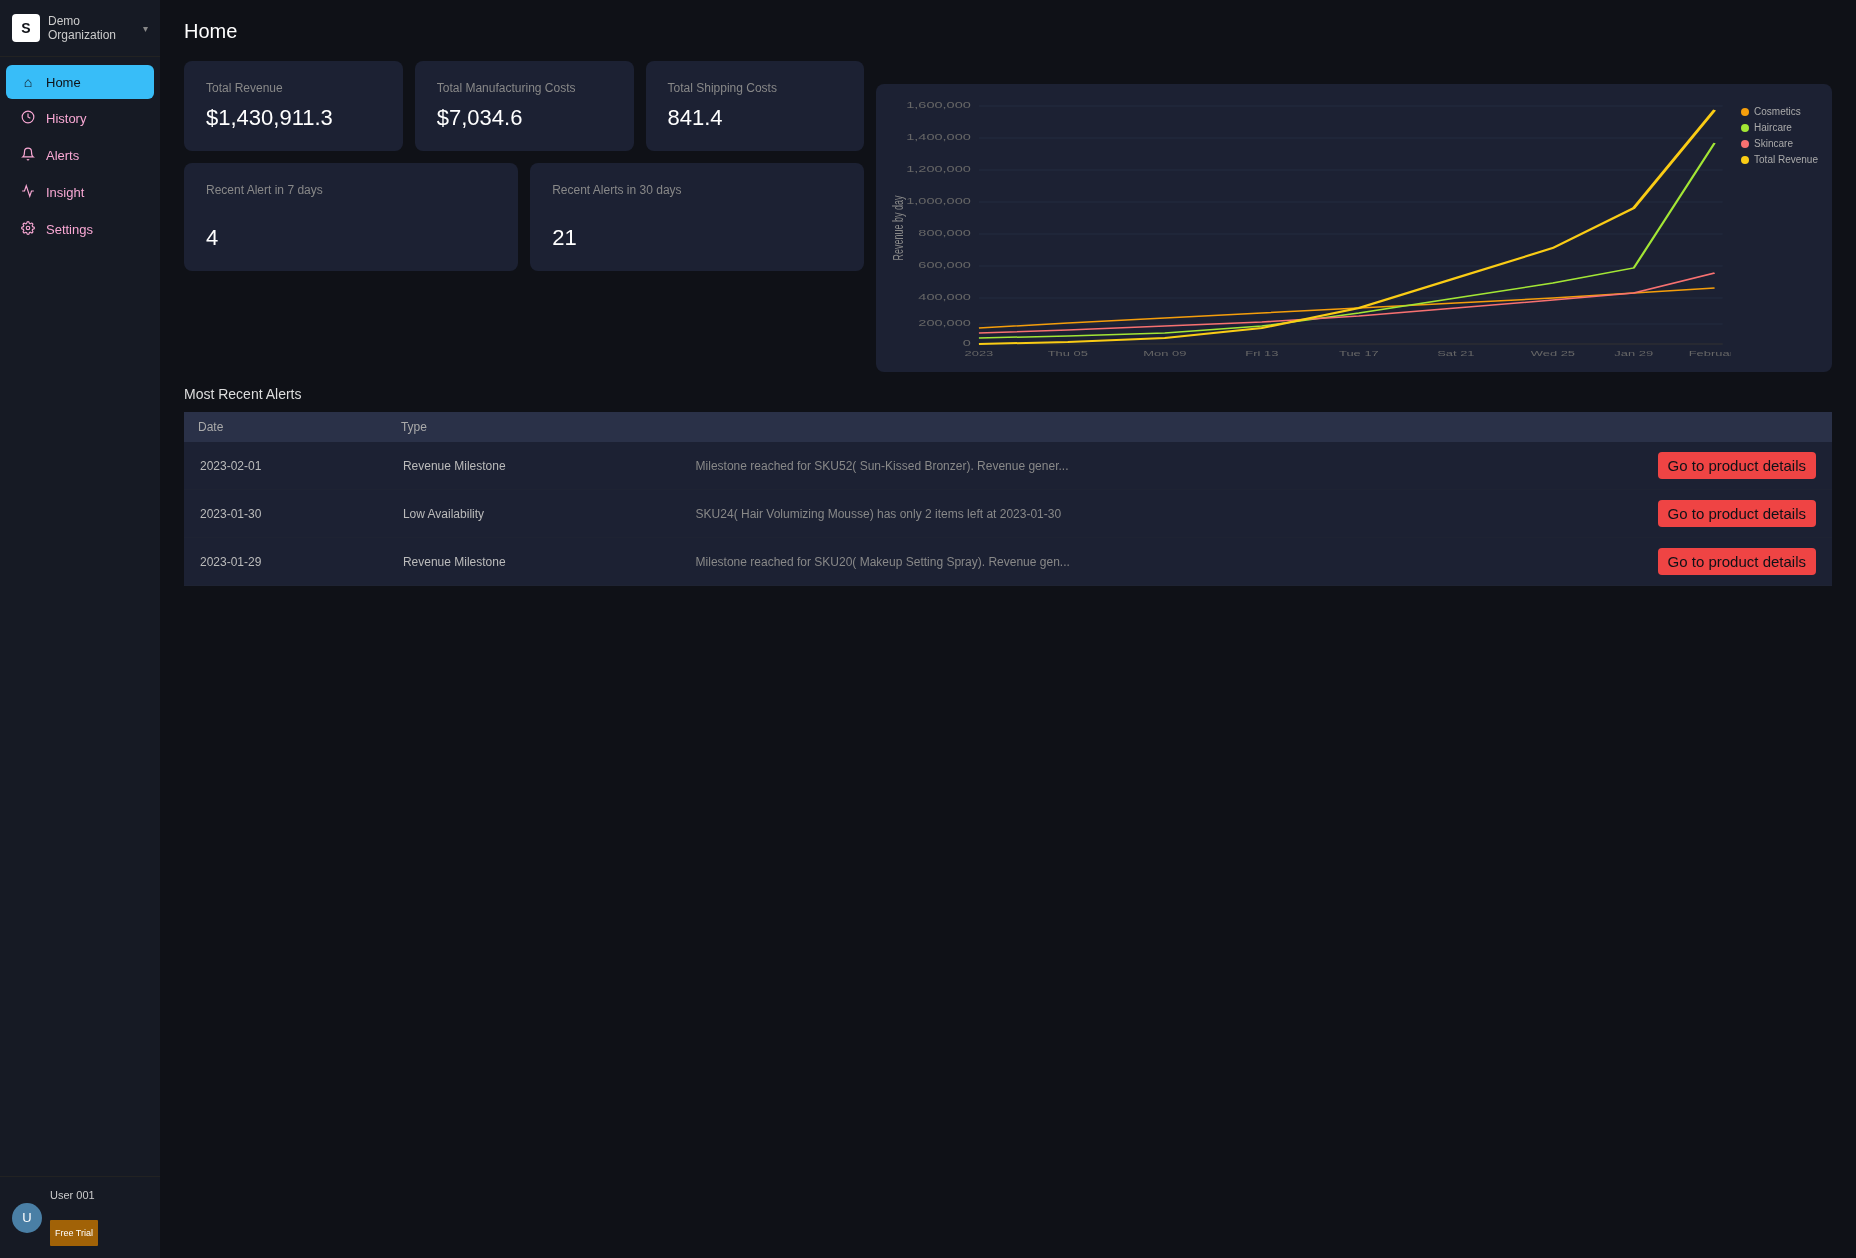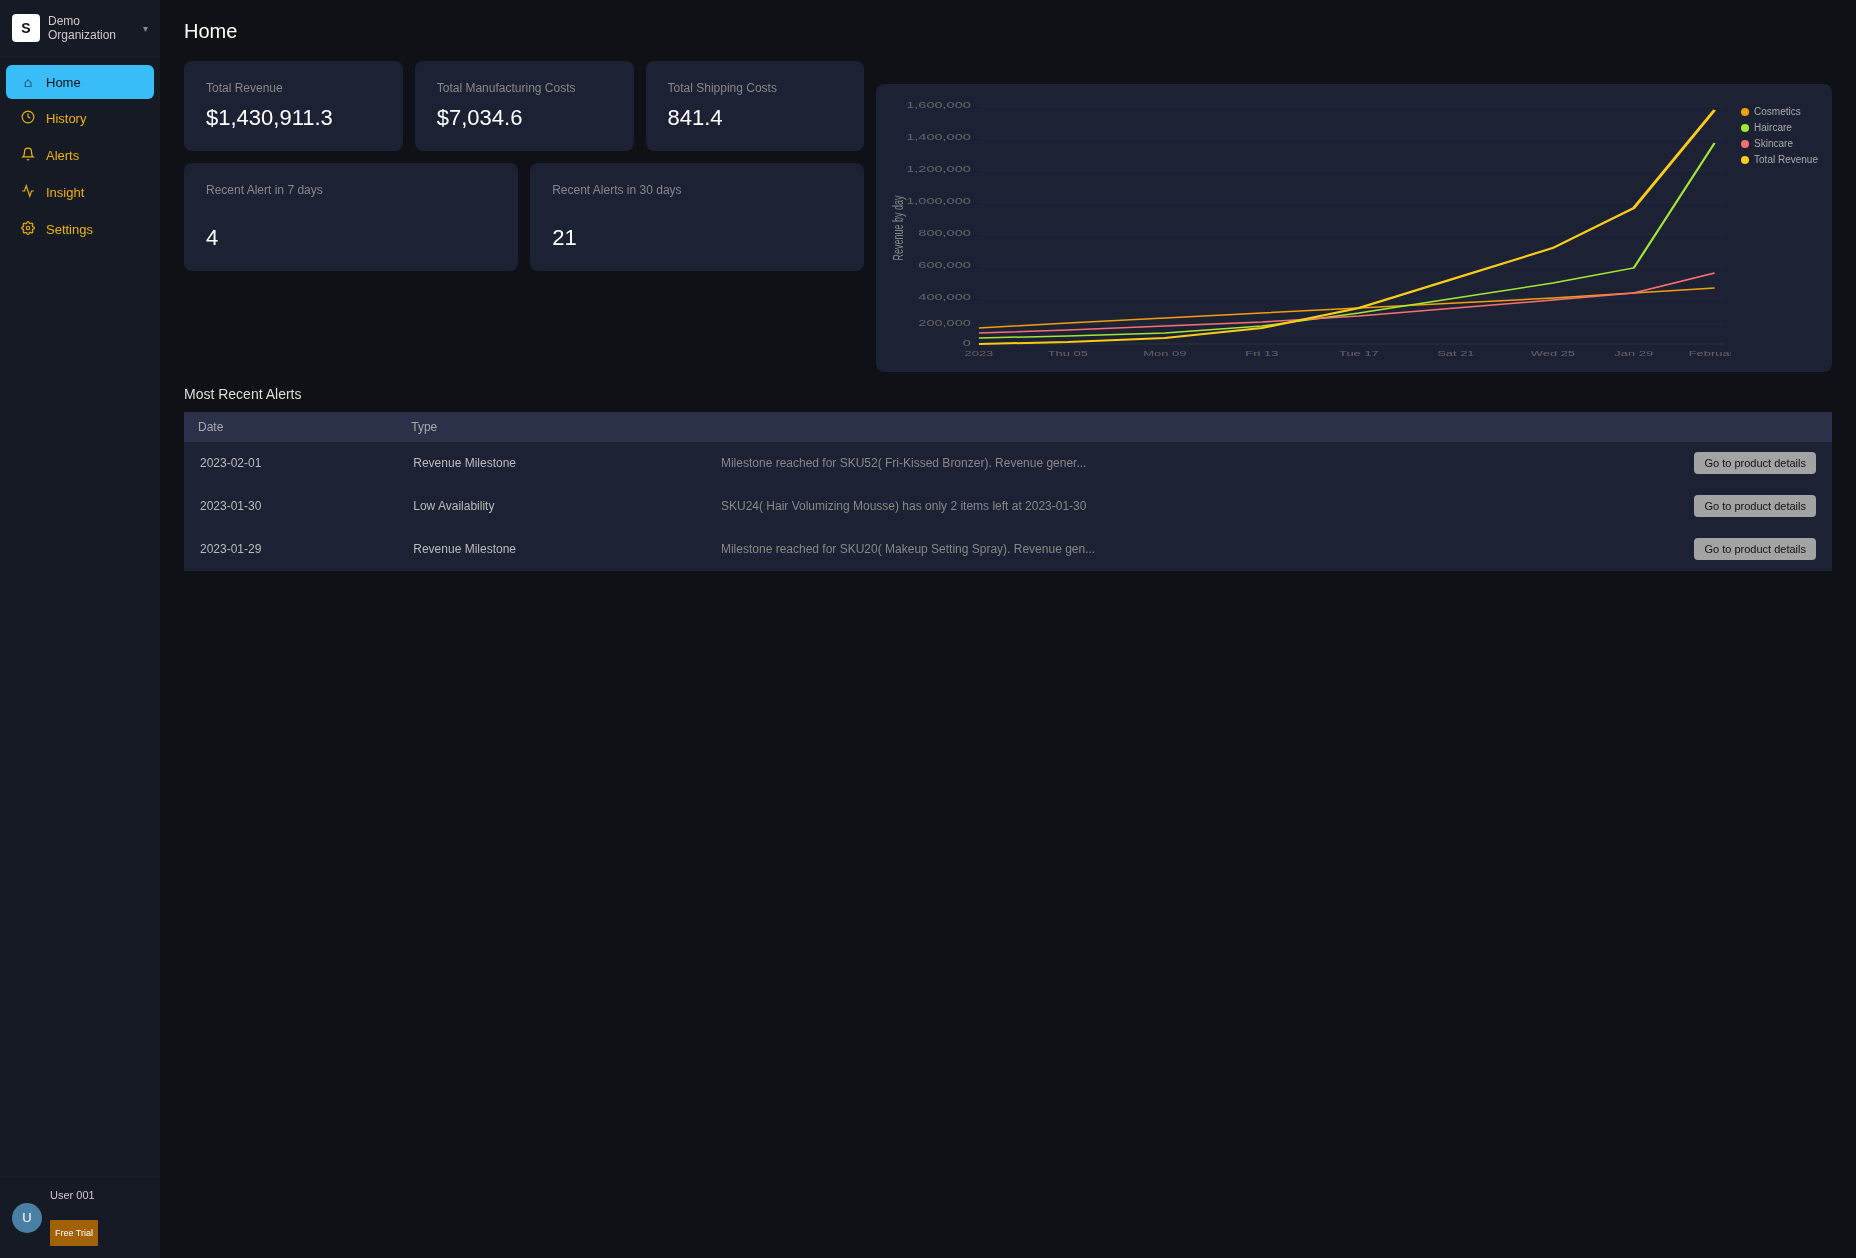--- a/index.html
+++ b/index.html
@@ -60,21 +60,21 @@
       padding: 8px 0;
       flex: 1;
     }
 
     .nav-item {
       display: flex;
       align-items: center;
       gap: 10px;
       padding: 9px 14px;
       font-size: 13px;
-      color: #eab308;
+      color: #f9a8d4;
       cursor: pointer;
       border-radius: 6px;
       margin: 0 6px;
       text-decoration: none;
     }
 
     .nav-item.active {
       background: #38bdf8;
       color: #0f1117;
     }
@@ -238,26 +238,26 @@
       border-bottom: 1px solid #1e2333;
       background: #1c2133;
     }
 
     .alert-table td {
       padding: 10px 16px;
       color: #bbb;
     }
 
     .go-btn {
-      background: #a3a3a3;
+      background: #ef4444;
       color: #0f1117;
       border: none;
       border-radius: 4px;
       padding: 5px 10px;
-      font-size: 11px;
+      font-size: 15px;
       cursor: pointer;
       font-weight: 500;
       white-space: nowrap;
     }
 
     .btn-cell {
       text-align: right;
     }
 
     
@@ -441,21 +441,21 @@
           <th>Date</th>
           <th>Type</th>
           <th></th>
           <th></th>
         </tr>
       </thead>
       <tbody id="alerts-tbody">
       <tr>
     <td>2023-02-01</td>
     <td>Revenue Milestone</td>
-    <td style="color:#888; max-width:340px; overflow:hidden; text-overflow:ellipsis; white-space:nowrap;">Milestone reached for SKU52( Fri-Kissed Bronzer). Revenue gener...</td>
+    <td style="color:#888; max-width:340px; overflow:hidden; text-overflow:ellipsis; white-space:nowrap;">Milestone reached for SKU52( Sun-Kissed Bronzer). Revenue gener...</td>
     <td class="btn-cell">
       <button class="go-btn">Go to product details</button>
     </td>
   </tr>
           <tr>
     <td>2023-01-30</td>
     <td>Low Availability</td>
     <td style="color:#888; max-width:340px; overflow:hidden; text-overflow:ellipsis; white-space:nowrap;">SKU24( Hair Volumizing Mousse) has only 2 items left at 2023-01-30</td>
     <td class="btn-cell">
       <button class="go-btn">Go to product details</button>

